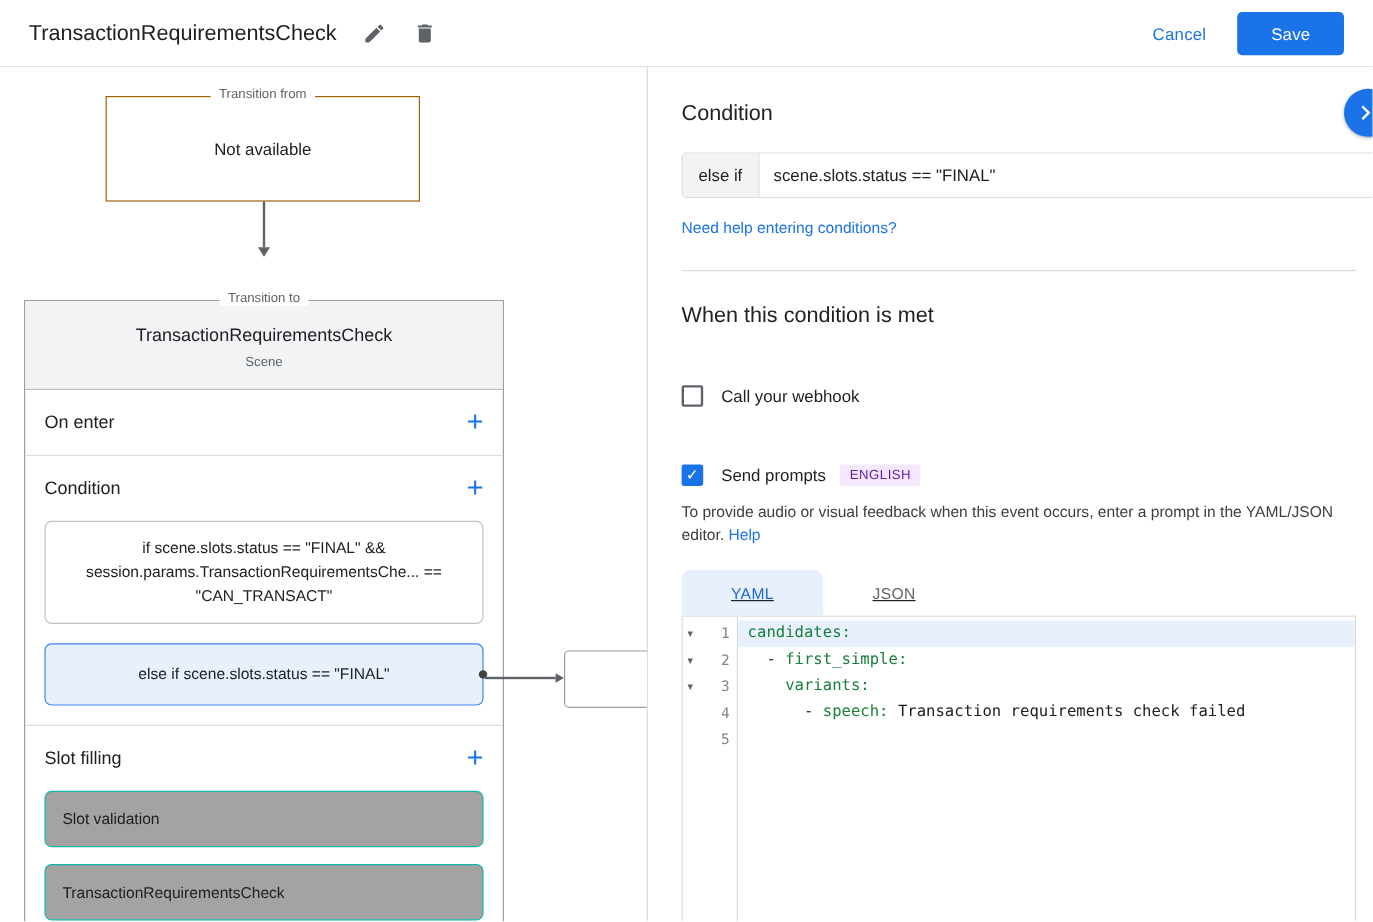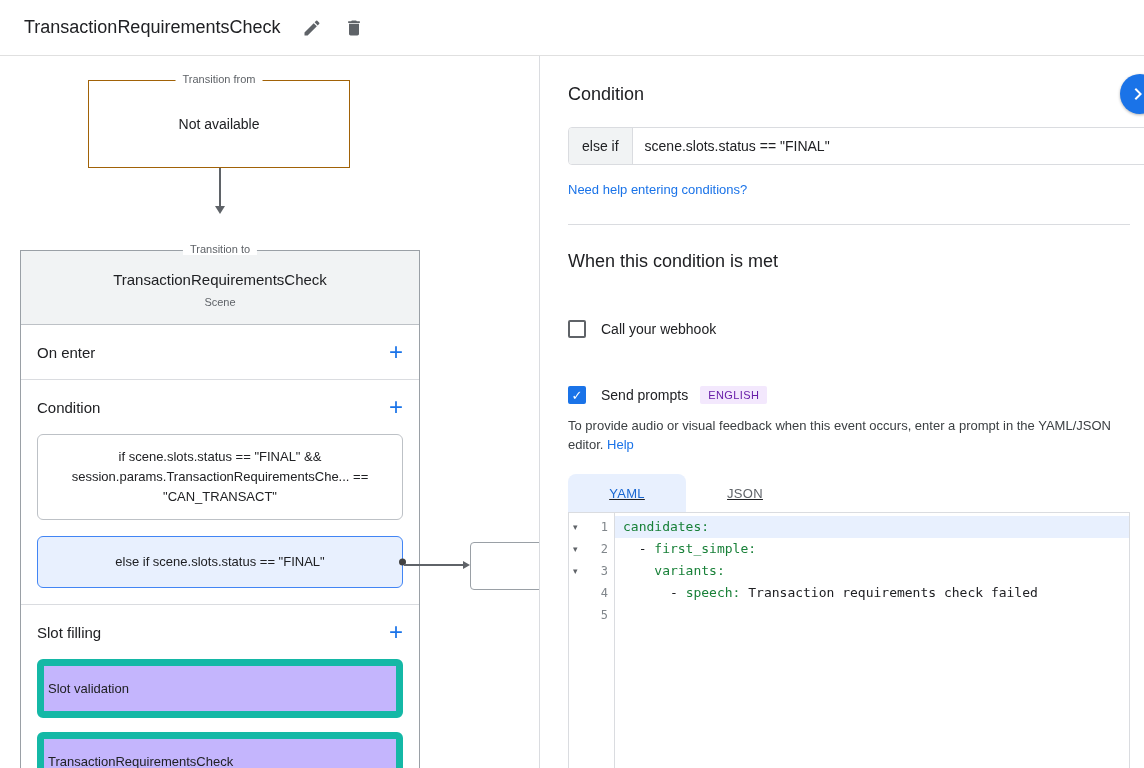--- a/index.html
+++ b/index.html
@@ -77,22 +77,22 @@
     padding:12px; font-size:13px; line-height:20px; color:#202124; background:#fff;
   }
   .cond-box.selected {
     background:#e8f0fe; border:1px solid #4285f4; padding:15px 12px; position:relative;
   }
   .cond-box .dot {
     position:absolute; right:-4px; top:50%; transform:translateY(-50%);
     width:7px; height:7px; background:#424242; border-radius:50%;
   }
   .slot-box {
-    margin:0 16px 14px; border:7px solid #14b8a6; border-radius:6px;
-    padding:13px 4px; font-size:13px; line-height:19px; color:#202124; background:#c4b5fd;
+    margin:0 16px 14px; border:1px solid #14b8a6; border-radius:6px;
+    padding:13px 14px; font-size:13px; line-height:19px; color:#202124; background:#a3a3a3;
   }
   .connector { position:absolute; left:404px; top:505px; width:66px; display:flex; align-items:center; }
   .connector .line { flex:1; height:2px; background:#5f6368; }
   .connector .head { width:0; height:0; border-top:4.5px solid transparent; border-bottom:4.5px solid transparent; border-left:7px solid #5f6368; }
   .target-box {
     position:absolute; left:470px; top:486px; width:92px; height:48px;
     border:1px solid #9aa0a6; border-radius:4px; background:#fff;
   }
 
   
@@ -179,20 +179,24 @@
         <svg width="20" height="20" viewBox="0 0 24 24" fill="#5f6368">
             <path d="M3 17.25V21h3.75L17.81 9.94l-3.75-3.75L3 17.25zM20.71 7.04c.39-.39.39-1.02 0-1.41l-2.34-2.34a.996.996 0 0 0-1.41 0l-1.83 1.83 3.75 3.75 1.83-1.83z"></path>
           </svg>
       </span>
       <span class="icon-btn">
         <svg width="20" height="20" viewBox="0 0 24 24" fill="#5f6368">
             <path d="M6 19c0 1.1.9 2 2 2h8c1.1 0 2-.9 2-2V7H6v12zM19 4h-3.5l-1-1h-5l-1 1H5v2h14V4z"></path>
           </svg>
       </span>
     </div>
+    <div class="topbar-right">
+      <button class="btn-cancel">Cancel</button>
+      <button class="btn-save">Save</button>
+    </div>
   </div>
 
   <div class="main">
 
     <div class="canvas">
 
       <div class="from-node">
         <span class="node-label">Transition from</span>
         <div class="node-value">Not available</div>
       </div>

